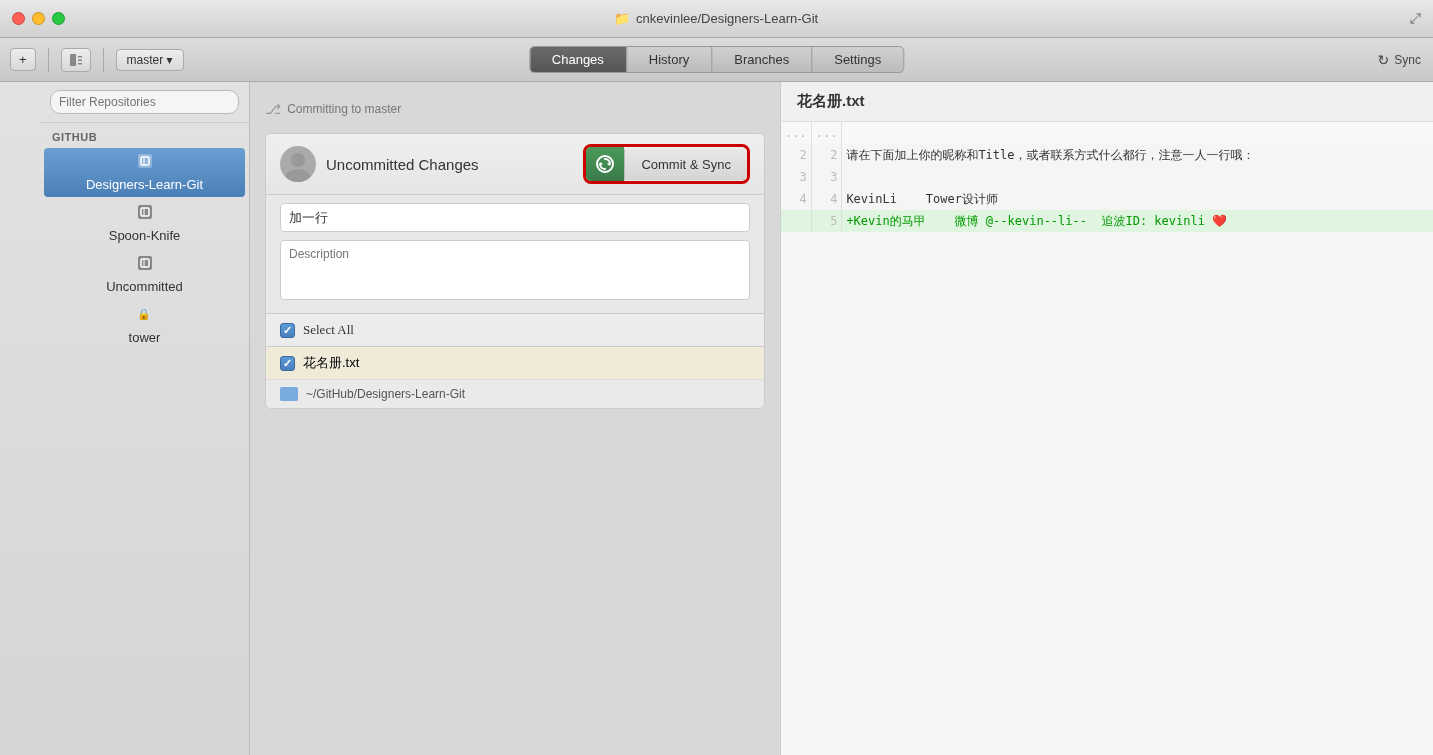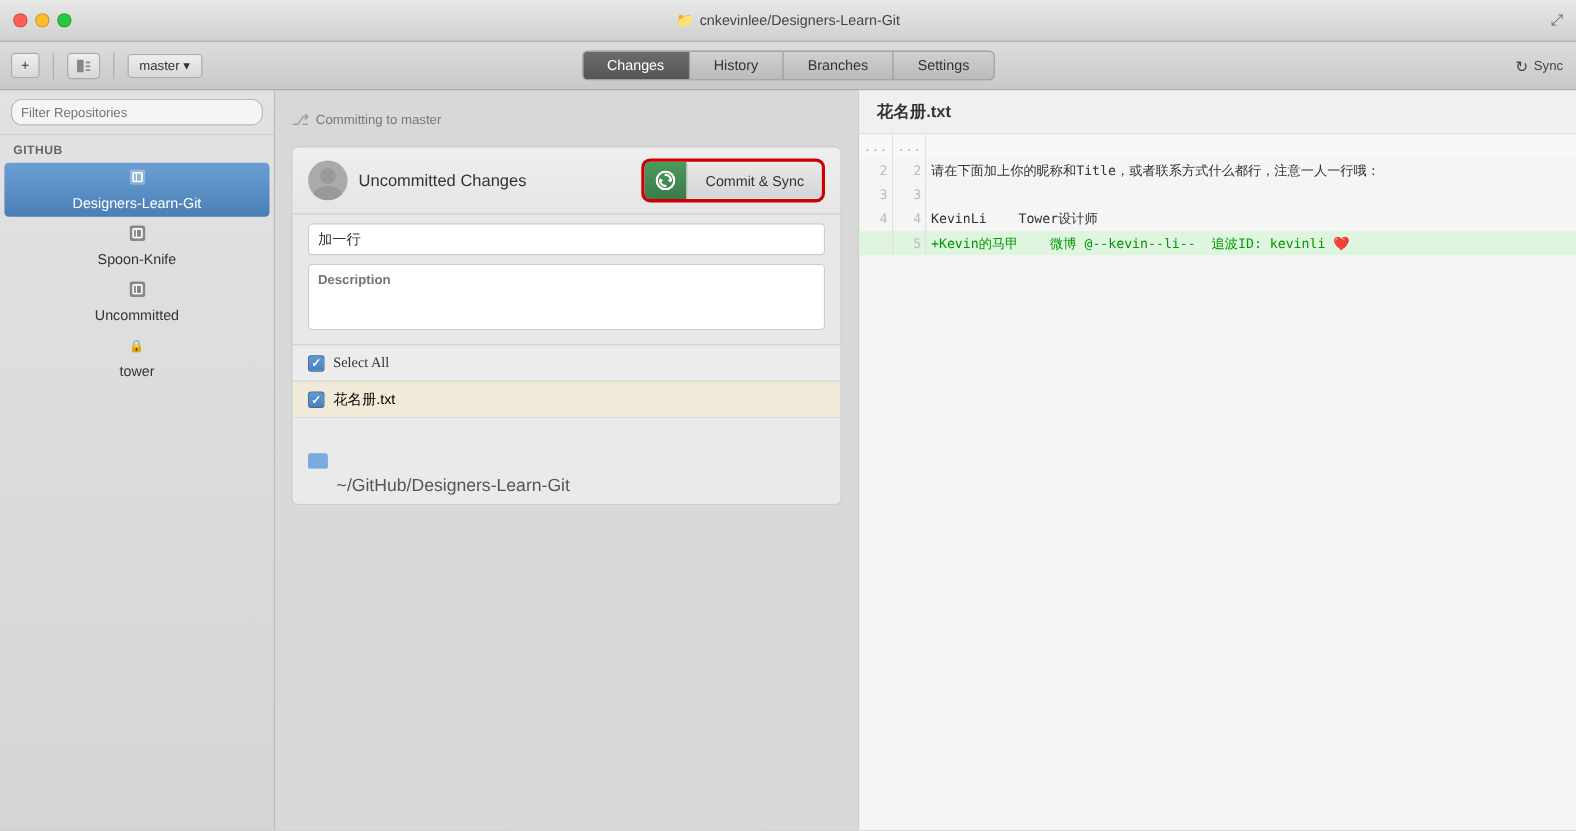--- a/index.html
+++ b/index.html
@@ -149,20 +149,21 @@
       height: calc(755px - 38px - 44px);
     }
 
     
     .sidebar {
       width: 250px;
       background: linear-gradient(to bottom, #e2e2e2, #d5d5d5);
       border-right: 1px solid #bbb;
       display: flex;
       flex-direction: column;
+      padding-left: 40px;
     }
     .sidebar-filter {
       padding: 8px 10px;
       border-bottom: 1px solid #ccc;
     }
     .sidebar-filter input {
       width: 100%;
       padding: 4px 8px;
       border: 1px solid #bbb;
       border-radius: 10px;
@@ -332,21 +333,20 @@
       padding: 6px 8px;
       border: 1px solid #ccc;
       border-radius: 4px;
       font-size: 12px;
       color: #aaa;
       background: white;
       outline: none;
       height: 60px;
       resize: none;
       font-family: inherit;
-      font-weight: bold;
     }
 
     .select-all-row {
       display: flex;
       align-items: center;
       gap: 8px;
       padding: 8px 14px;
       border-top: 1px solid #ccc;
       border-bottom: 1px solid #ccc;
       background: #ececec;
@@ -377,23 +377,22 @@
     .folder-icon-img {
       width: 18px;
       height: 14px;
       background: #7aabdf;
       border-radius: 2px;
       display: flex;
       align-items: center;
       justify-content: center;
     }
     .folder-path {
-      font-size: 16px;
+      font-size: 12px;
       color: #555;
-      margin-top: 46px;
     }
 
     
     .custom-checkbox {
       width: 15px;
       height: 15px;
       background: linear-gradient(to bottom, #5b9bd5, #4a7fc0);
       border: 1px solid #3a6aa0;
       border-radius: 3px;
       display: flex;

